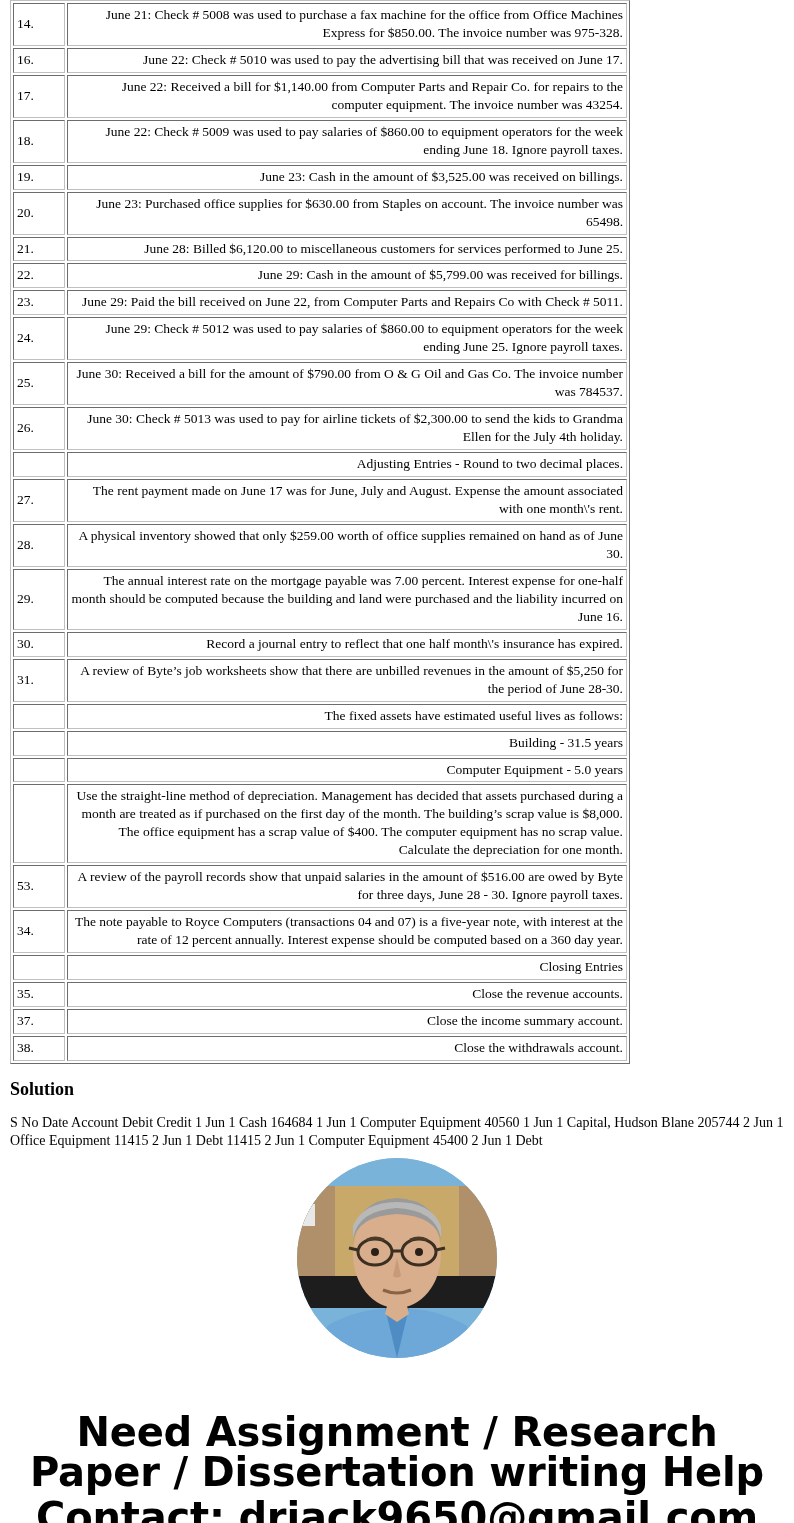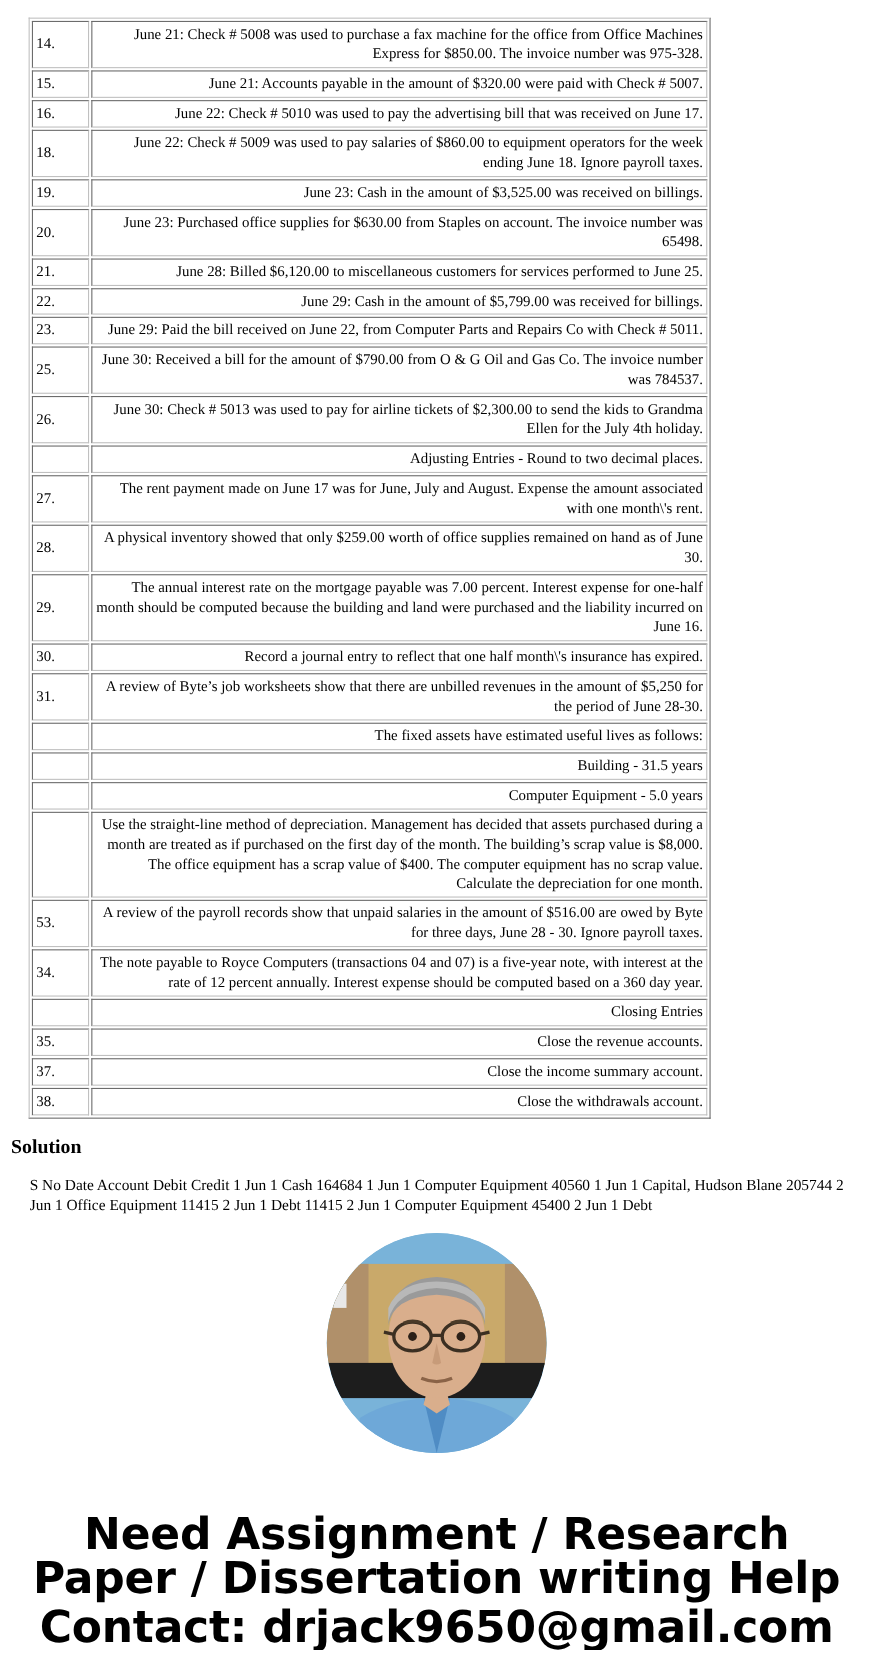--- a/index.html
+++ b/index.html
@@ -23,21 +23,21 @@
   }
 
   
   table.txn-table {
     width: 620px;
     border-collapse: separate;
     border-spacing: 2px;
     border: 1px solid #c0c0c0;
     border-style: outset;
     background: #ffffff;
-    margin: 16px;
+    margin: 0;
     font-size: 13.5px;
     line-height: 1.33;
   }
   table.txn-table td {
     border: 1px solid #c0c0c0;
     border-style: inset;
     padding: 2px 3px 3px 3px;
     vertical-align: middle;
     background: #ffffff;
   }
@@ -57,21 +57,21 @@
     font-family: "Liberation Serif", "DejaVu Serif", serif;
     font-weight: bold;
     font-size: 18px;
     margin: 16px 0 14px 0;
     padding: 0;
     line-height: 1.1;
   }
   p.solution-body {
     font-size: 14px;
     line-height: 1.28;
-    margin: 17px;
+    margin: 0;
     padding: 0;
     text-align: left;
     height: 34px;
     overflow: hidden;
   }
 
   
   .avatar-wrap {
     width: 100%;
     display: flex;
@@ -108,28 +108,28 @@
 <div class="page">
 
   <table class="txn-table">
     <tbody>
 
     <tr>
           <td class="num-cell">14.</td>
           <td class="desc-cell">June 21: Check # 5008 was used to purchase a fax machine for the office from Office Machines Express for $850.00. The invoice number was 975-328.</td>
         </tr>
         <tr>
-          <td class="num-cell">15.</td>
-          <td class="desc-cell">June 21: Accounts payable in the amount of $320.00 were paid with Check # 5007.</td>
-        </tr>
-        <tr>
           <td class="num-cell">16.</td>
           <td class="desc-cell">June 22: Check # 5010 was used to pay the advertising bill that was received on June 17.</td>
         </tr>
         <tr>
+          <td class="num-cell">17.</td>
+          <td class="desc-cell">June 22: Received a bill for $1,140.00 from Computer Parts and Repair Co. for repairs to the computer equipment. The invoice number was 43254.</td>
+        </tr>
+        <tr>
           <td class="num-cell">18.</td>
           <td class="desc-cell">June 22: Check # 5009 was used to pay salaries of $860.00 to equipment operators for the week ending June 18. Ignore payroll taxes.</td>
         </tr>
         <tr>
           <td class="num-cell">19.</td>
           <td class="desc-cell">June 23: Cash in the amount of $3,525.00 was received on billings.</td>
         </tr>
         <tr>
           <td class="num-cell">20.</td>
           <td class="desc-cell">June 23: Purchased office supplies for $630.00 from Staples on account. The invoice number was 65498.</td>
@@ -138,20 +138,24 @@
           <td class="num-cell">21.</td>
           <td class="desc-cell">June 28: Billed $6,120.00 to miscellaneous customers for services performed to June 25.</td>
         </tr>
         <tr>
           <td class="num-cell">22.</td>
           <td class="desc-cell">June 29: Cash in the amount of $5,799.00 was received for billings.</td>
         </tr>
         <tr>
           <td class="num-cell">23.</td>
           <td class="desc-cell">June 29: Paid the bill received on June 22, from Computer Parts and Repairs Co with Check # 5011.</td>
+        </tr>
+        <tr>
+          <td class="num-cell">24.</td>
+          <td class="desc-cell">June 29: Check # 5012 was used to pay salaries of $860.00 to equipment operators for the week ending June 25. Ignore payroll taxes.</td>
         </tr>
         <tr>
           <td class="num-cell">25.</td>
           <td class="desc-cell">June 30: Received a bill for the amount of $790.00 from O &amp; G Oil and Gas Co. The invoice number was 784537.</td>
         </tr>
         <tr>
           <td class="num-cell">26.</td>
           <td class="desc-cell">June 30: Check # 5013 was used to pay for airline tickets of $2,300.00 to send the kids to Grandma Ellen for the July 4th holiday.</td>
         </tr>
         <tr>

